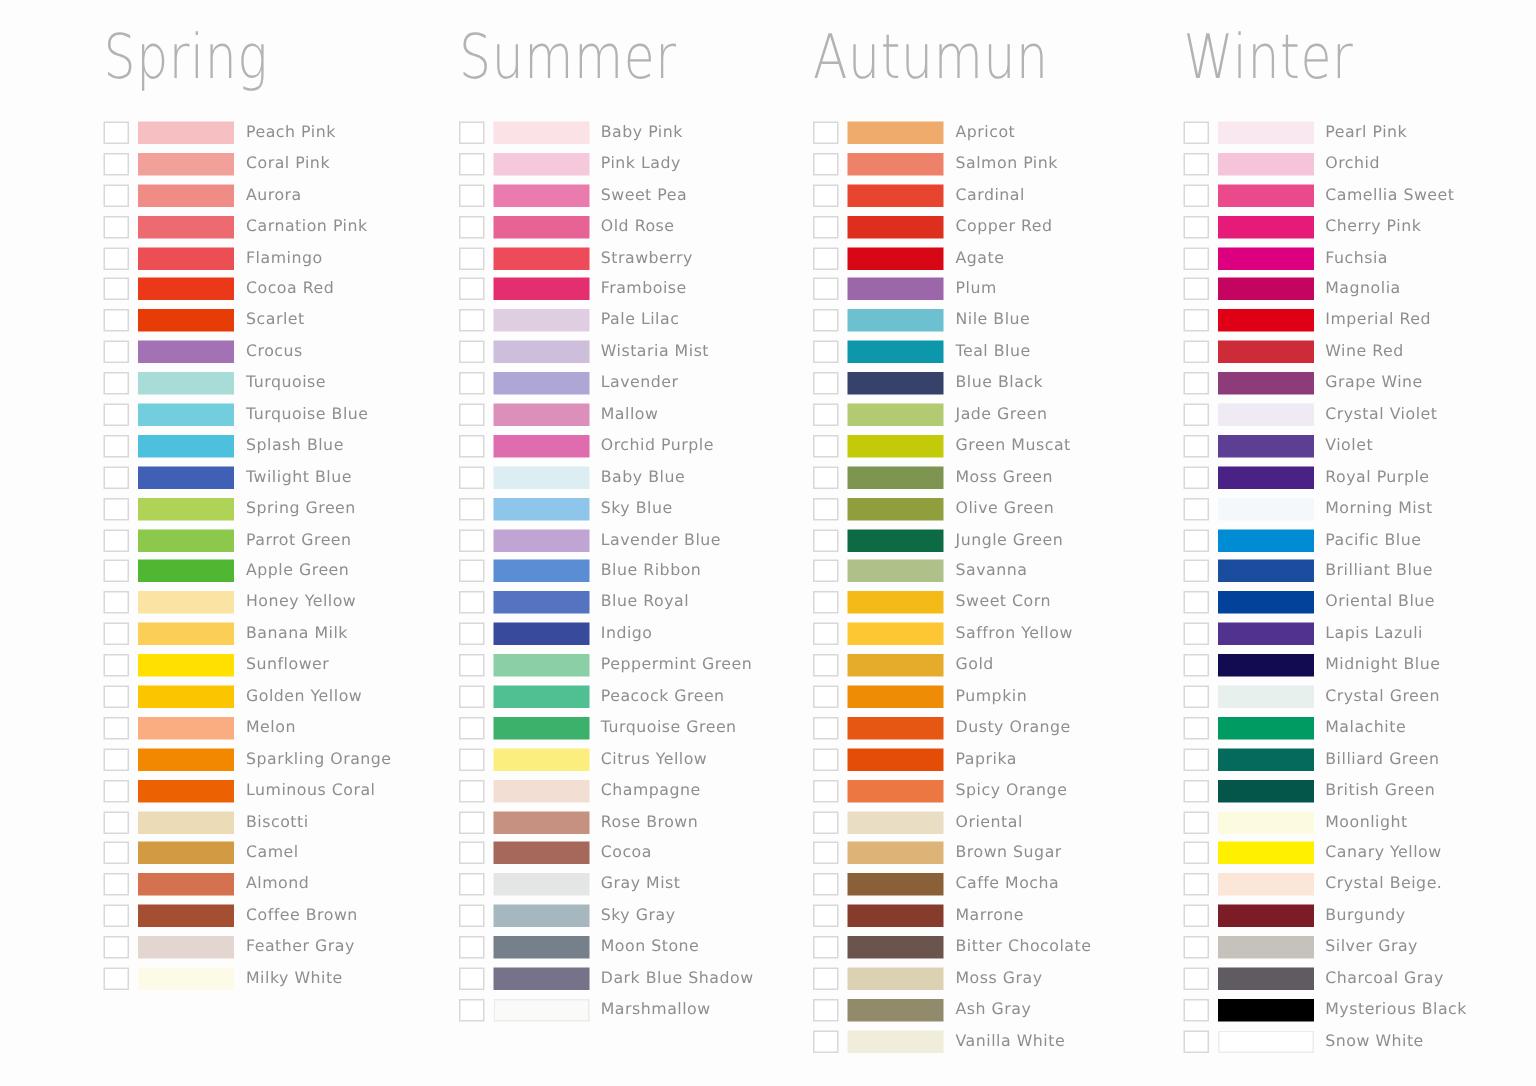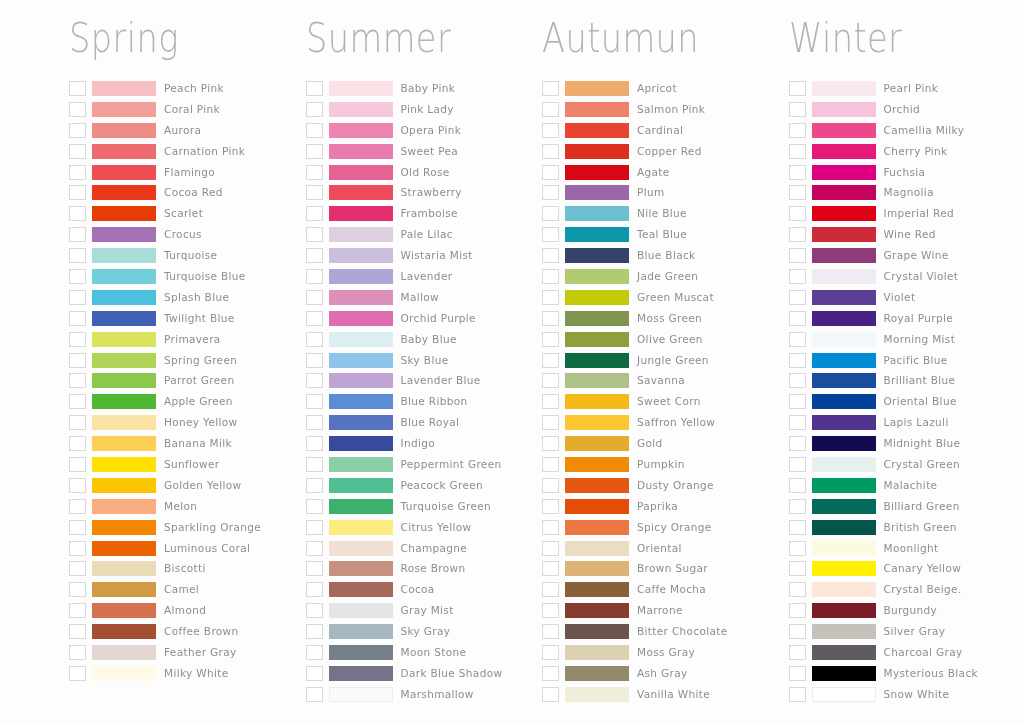--- a/index.html
+++ b/index.html
@@ -159,25 +159,20 @@
             <div class="color-chip" style="background: rgb(76, 192, 220);"></div>
             <div class="color-label">Splash Blue</div>
           </div>
           <div class="swatch-row">
             <div class="row-checkbox" style="border-color: rgb(216, 216, 216); background: rgb(255, 255, 255);"></div>
             <div class="color-chip" style="background: rgb(63, 96, 180);"></div>
             <div class="color-label">Twilight Blue</div>
           </div>
           <div class="swatch-row">
             <div class="row-checkbox" style="border-color: rgb(216, 216, 216); background: rgb(255, 255, 255);"></div>
-            <div class="color-chip" style="background: rgb(217, 227, 94);"></div>
-            <div class="color-label">Primavera</div>
-          </div>
-          <div class="swatch-row">
-            <div class="row-checkbox" style="border-color: rgb(216, 216, 216); background: rgb(255, 255, 255);"></div>
             <div class="color-chip" style="background: rgb(174, 211, 86);"></div>
             <div class="color-label">Spring Green</div>
           </div>
           <div class="swatch-row">
             <div class="row-checkbox" style="border-color: rgb(216, 216, 216); background: rgb(255, 255, 255);"></div>
             <div class="color-chip" style="background: rgb(140, 200, 75);"></div>
             <div class="color-label">Parrot Green</div>
           </div>
           <div class="swatch-row">
             <div class="row-checkbox" style="border-color: rgb(216, 216, 216); background: rgb(255, 255, 255);"></div>
@@ -259,25 +254,20 @@
             <div class="color-chip" style="background: rgb(250, 226, 231);"></div>
             <div class="color-label">Baby Pink</div>
           </div>
           <div class="swatch-row">
             <div class="row-checkbox" style="border-color: rgb(216, 216, 216); background: rgb(255, 255, 255);"></div>
             <div class="color-chip" style="background: rgb(246, 200, 220);"></div>
             <div class="color-label">Pink Lady</div>
           </div>
           <div class="swatch-row">
             <div class="row-checkbox" style="border-color: rgb(216, 216, 216); background: rgb(255, 255, 255);"></div>
-            <div class="color-chip" style="background: rgb(236, 133, 178);"></div>
-            <div class="color-label">Opera Pink</div>
-          </div>
-          <div class="swatch-row">
-            <div class="row-checkbox" style="border-color: rgb(216, 216, 216); background: rgb(255, 255, 255);"></div>
             <div class="color-chip" style="background: rgb(234, 123, 174);"></div>
             <div class="color-label">Sweet Pea</div>
           </div>
           <div class="swatch-row">
             <div class="row-checkbox" style="border-color: rgb(216, 216, 216); background: rgb(255, 255, 255);"></div>
             <div class="color-chip" style="background: rgb(231, 99, 150);"></div>
             <div class="color-label">Old Rose</div>
           </div>
           <div class="swatch-row">
             <div class="row-checkbox" style="border-color: rgb(216, 216, 216); background: rgb(255, 255, 255);"></div>
@@ -570,21 +560,21 @@
             <div class="color-label">Pearl Pink</div>
           </div>
           <div class="swatch-row">
             <div class="row-checkbox" style="border-color: rgb(216, 216, 216); background: rgb(255, 255, 255);"></div>
             <div class="color-chip" style="background: rgb(245, 195, 218);"></div>
             <div class="color-label">Orchid</div>
           </div>
           <div class="swatch-row">
             <div class="row-checkbox" style="border-color: rgb(216, 216, 216); background: rgb(255, 255, 255);"></div>
             <div class="color-chip" style="background: rgb(234, 74, 140);"></div>
-            <div class="color-label">Camellia Milky</div>
+            <div class="color-label">Camellia Sweet</div>
           </div>
           <div class="swatch-row">
             <div class="row-checkbox" style="border-color: rgb(216, 216, 216); background: rgb(255, 255, 255);"></div>
             <div class="color-chip" style="background: rgb(230, 26, 120);"></div>
             <div class="color-label">Cherry Pink</div>
           </div>
           <div class="swatch-row">
             <div class="row-checkbox" style="border-color: rgb(216, 216, 216); background: rgb(255, 255, 255);"></div>
             <div class="color-chip" style="background: rgb(220, 0, 128);"></div>
             <div class="color-label">Fuchsia</div>

